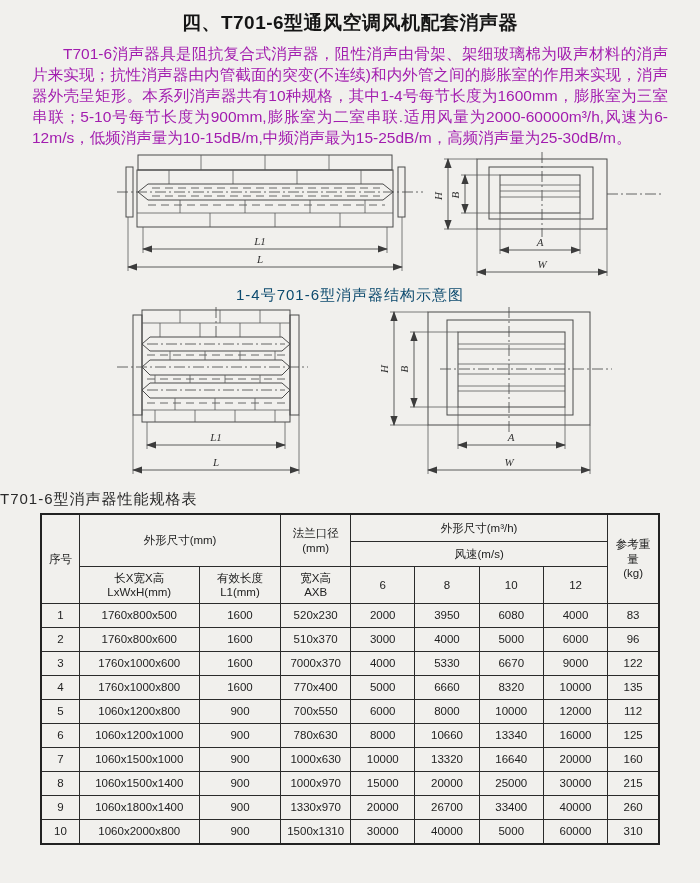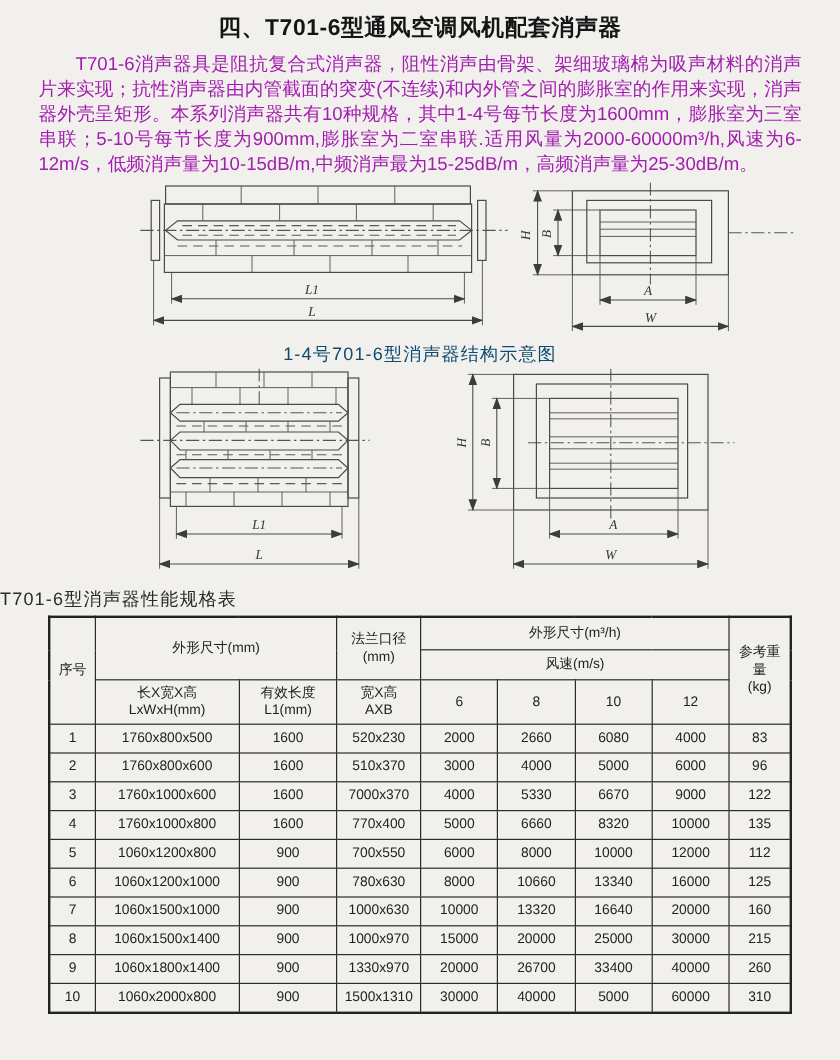--- a/index.html
+++ b/index.html
@@ -307,21 +307,21 @@
         <th>12</th>
       </tr>
     </thead>
     <tbody>
         <tr>
           <td>1</td>
           <td>1760x800x500</td>
           <td>1600</td>
           <td>520x230</td>
           <td>2000</td>
-          <td>2660</td>
+          <td>3950</td>
           <td>6080</td>
           <td>4000</td>
           <td>83</td>
         </tr>
         <tr>
           <td>2</td>
           <td>1760x800x600</td>
           <td>1600</td>
           <td>510x370</td>
           <td>3000</td>

